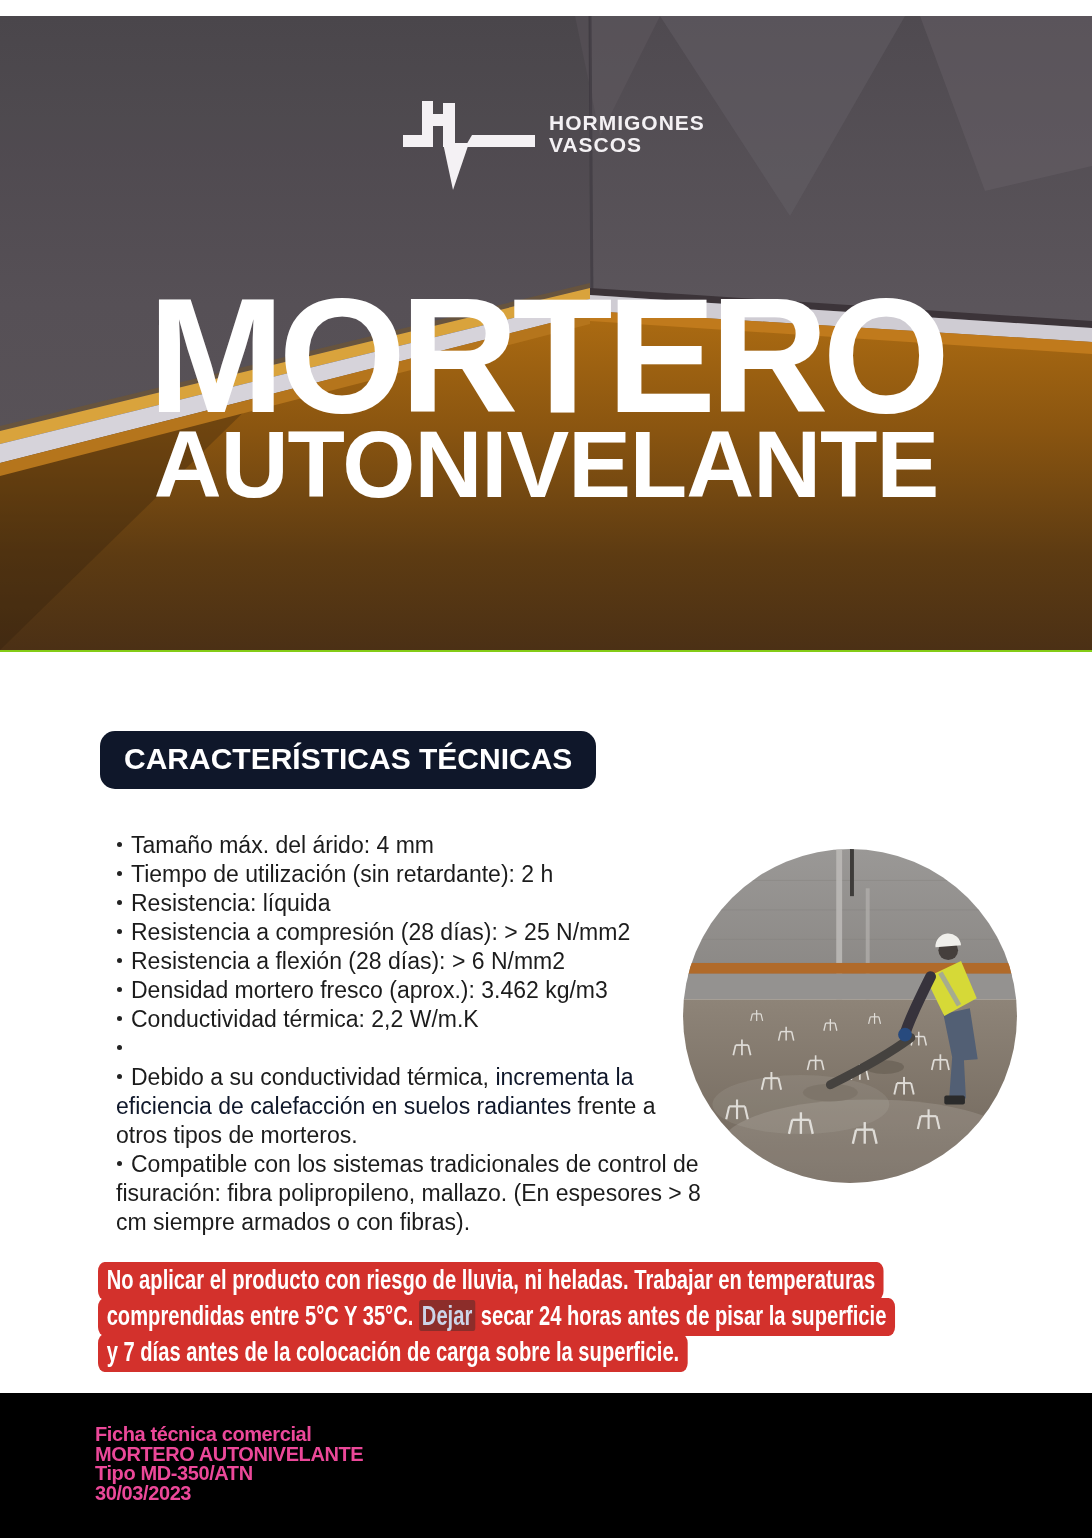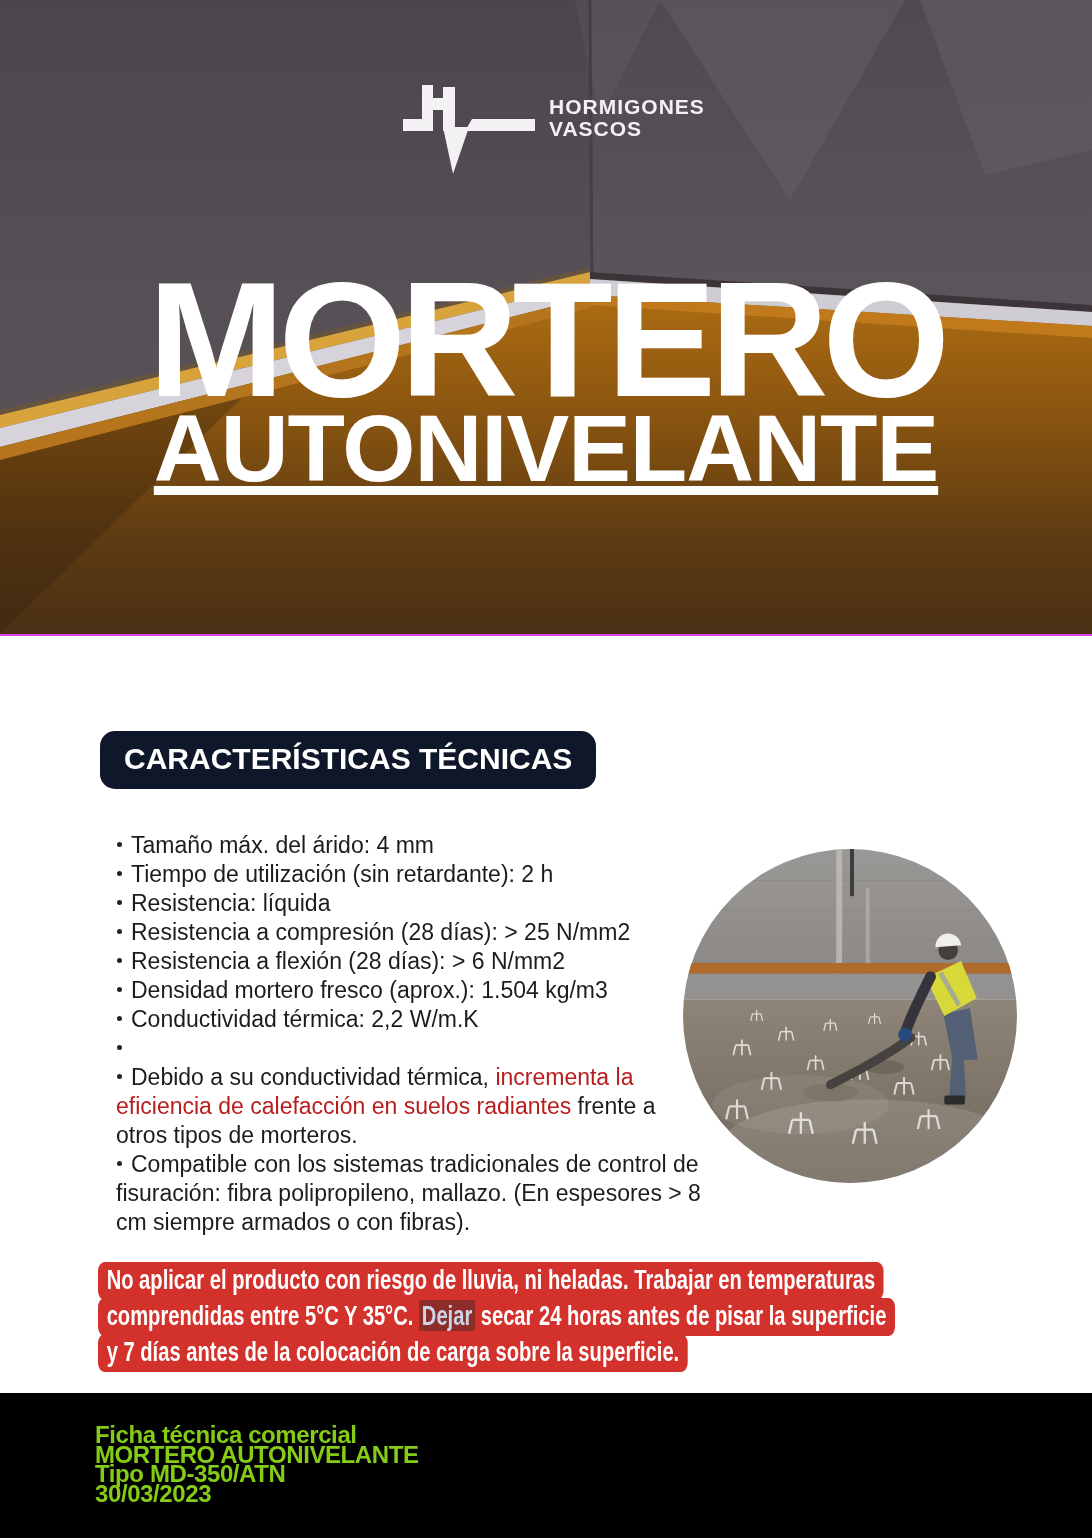--- a/index.html
+++ b/index.html
@@ -1,58 +1,58 @@
 <!DOCTYPE html>
 <html><head>
 <meta charset="utf-8">
 <style>
   html,body{margin:0;padding:0;background:#e8e8e8;}
   .page{position:relative;width:1092px;height:1538px;margin:0 auto;background:#ffffff;
         font-family:"Liberation Sans",sans-serif;color:#1c1c1c;overflow:hidden;}
 
   
-  .hero{position:absolute;left:0;top:0;width:1092px;height:634px;overflow:hidden;
-        border-bottom:2px solid #d946ef;background:#57525a;}
+  .hero{position:absolute;left:0;top:16px;width:1092px;height:634px;overflow:hidden;
+        border-bottom:2px solid #84cc16;background:#57525a;}
   .hero svg.bg{position:absolute;left:0;top:0;width:100%;height:100%;display:block;}
   .brand{position:absolute;left:399px;top:78px;display:flex;align-items:flex-start;}
   .brand-mark{width:140px;height:100px;}
   .brand-text{margin:18px 0 0 10px;color:#f4f1f4;font-weight:bold;font-size:21px;
               letter-spacing:1px;line-height:22px;}
   .title{position:absolute;left:0;width:1092px;text-align:center;color:#ffffff;font-weight:bold;}
   .title.t1{top:258px;font-size:164px;letter-spacing:-6px;line-height:1;}
-  .title.t2{top:402px;font-size:94px;letter-spacing:-1px;line-height:1;text-decoration:underline;}
+  .title.t2{top:402px;font-size:94px;letter-spacing:-1px;line-height:1;}
 
   
   .badge{position:absolute;left:100px;top:731px;display:inline-block;background:#0f172a;
          color:#ffffff;font-weight:bold;font-size:30px;padding:11px 24px 13px;border-radius:15px;
          letter-spacing:0px;}
 
   
   .specs{position:absolute;left:100px;top:815px;width:585px;margin:16px;padding:0;list-style:none;
          font-size:23px;line-height:29px;}
   .specs li{margin:0;padding:0;}
   .dot{display:inline-block;width:5px;height:5px;border-radius:50%;background:#222;
        margin:0 9px 5px 1px;vertical-align:middle;}
-  .redtxt{color:#b91c1c;}
+  .redtxt{color:#0f172a;}
 
   
   .photo-circle{position:absolute;left:683px;top:849px;width:334px;height:334px;border-radius:50%;
                 overflow:hidden;}
   .photo-circle svg{display:block;width:100%;height:100%;}
 
   
   .warning{position:absolute;left:98px;top:1261px;transform:scaleX(0.72);transform-origin:0 0;
            font-weight:bold;font-size:28px;line-height:37px;}
   .wrow{height:36px;white-space:nowrap;}
   .wbg{background:#d3312c;color:#ffffff;padding:2px 12px 5px;border-radius:9px;}
   .wsel{background:#8c2d2a;color:#ccd4e8;border-radius:3px;padding:0 4px;}
 
   
   .footer{position:absolute;left:0;top:1393px;width:1092px;height:145px;background:#000000;}
-  .fleft{position:absolute;left:95px;top:32px;color:#84cc16;font-weight:bold;font-size:24px;
+  .fleft{position:absolute;left:95px;top:32px;color:#ec4899;font-weight:bold;font-size:20px;
          line-height:19.5px;letter-spacing:-0.4px;white-space:nowrap;}
   .furl{position:absolute;right:54px;top:56px;color:#ffffff;font-size:26px;letter-spacing:0.5px;
         white-space:nowrap;}
 </style>
 </head>
 <body>
 
 <div class="page">
 
   <header class="hero">
@@ -251,21 +251,21 @@
         </g>
       </svg>
     </div>
 
     <ul class="specs">
       <li><span class="dot"></span><span>Tamaño máx. del árido: 4 mm</span></li>
       <li><span class="dot"></span><span>Tiempo de utilización (sin retardante): 2 h</span></li>
       <li><span class="dot"></span><span>Resistencia: líquida</span></li>
       <li><span class="dot"></span><span>Resistencia a compresión (28 días): &gt; 25 N/mm2</span></li>
       <li><span class="dot"></span><span>Resistencia a flexión (28 días): &gt; 6 N/mm2</span></li>
-      <li><span class="dot"></span><span>Densidad mortero fresco (aprox.): 1.504 kg/m3</span></li>
+      <li><span class="dot"></span><span>Densidad mortero fresco (aprox.): 3.462 kg/m3</span></li>
       <li><span class="dot"></span><span>Conductividad térmica: 2,2 W/m.K</span></li>
       <li><span class="dot"></span></li>
       <li><span class="dot"></span><span>Debido a su conductividad térmica, </span><span class="redtxt">incrementa la eficiencia de calefacción en suelos radiantes</span><span> frente a otros tipos de morteros.</span></li>
       <li><span class="dot"></span><span>Compatible con los sistemas tradicionales de control de fisuración: fibra polipropileno, mallazo. (En espesores &gt; 8 cm siempre armados o con fibras).</span></li>
     </ul>
 
     <div class="warning">
       <div class="wrow"><span class="wbg">No aplicar el producto con riesgo de lluvia, ni heladas. Trabajar en temperaturas</span></div>
       <div class="wrow"><span class="wbg"><span>comprendidas entre 5°C Y 35°C. </span><span class="wsel">Dejar</span><span> secar 24 horas antes de pisar la superficie</span></span></div>
       <div class="wrow"><span class="wbg">y 7 días antes de la colocación de carga sobre la superficie.</span></div>

